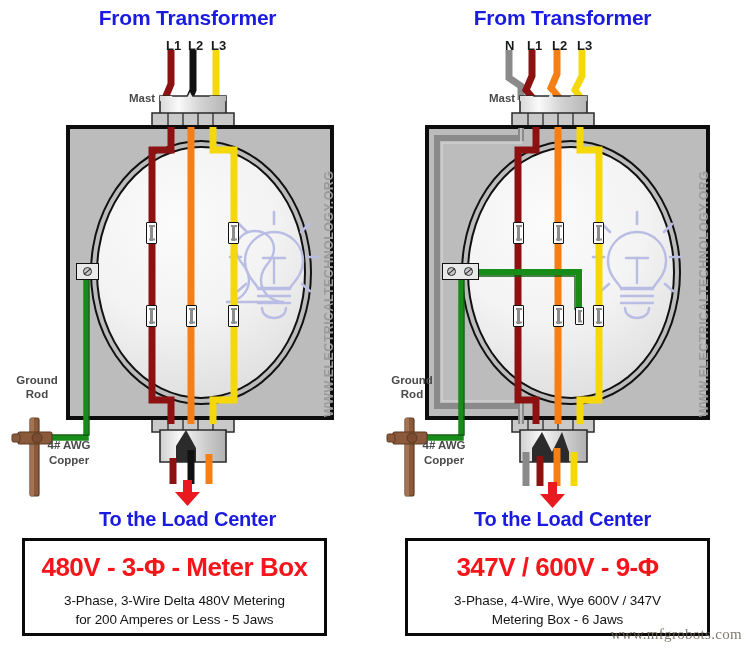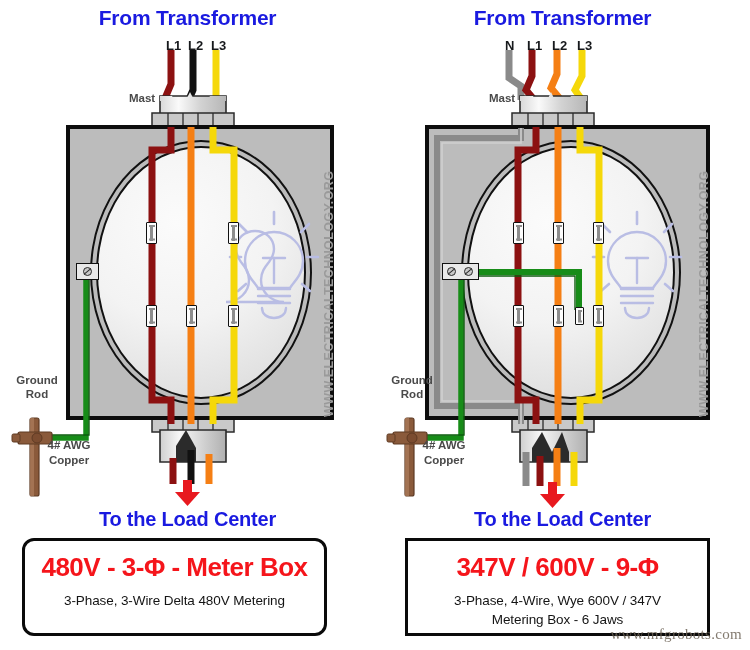--- a/index.html
+++ b/index.html
@@ -188,21 +188,21 @@
   .legend {
     position: absolute;
     top: 538px;
     width: 305px;
     height: 98px;
     border: 3px solid #0a0a0a;
     background: #ffffff;
     box-sizing: border-box;
     text-align: center;
   }
-  #legend-left  { left: 22px; border-radius: 12px; }
+  #legend-left  { left: 22px; }
   #legend-right { left: 405px; }
   .legend-title {
     color: #f5151b;
     font-weight: bold;
     font-size: 26px;
     margin-top: 11px;
     letter-spacing: -0.5px;
   }
   .legend-sub {
     color: #141414;
@@ -360,20 +360,21 @@
       <span>4# AWG</span><br>
       <span>Copper</span>
     </div>
 
     <div class="foot-title">To the Load Center</div>
 
     <div class="legend" id="legend-left">
       <div class="legend-title">480V - 3-Φ - Meter Box</div>
       <div class="legend-sub">
         <span>3-Phase, 3-Wire Delta 480V Metering</span><br>
+        <span>for 200 Amperes or Less - 5 Jaws</span>
       </div>
     </div>
   </div>
 
   <div class="panel" id="panel-right">
 
     <div class="hdr-title">From Transformer</div>
 
     <div class="wire-labels" style="left:130px;">N</div>
     <div class="wire-labels" style="left:152px;">L1</div>

